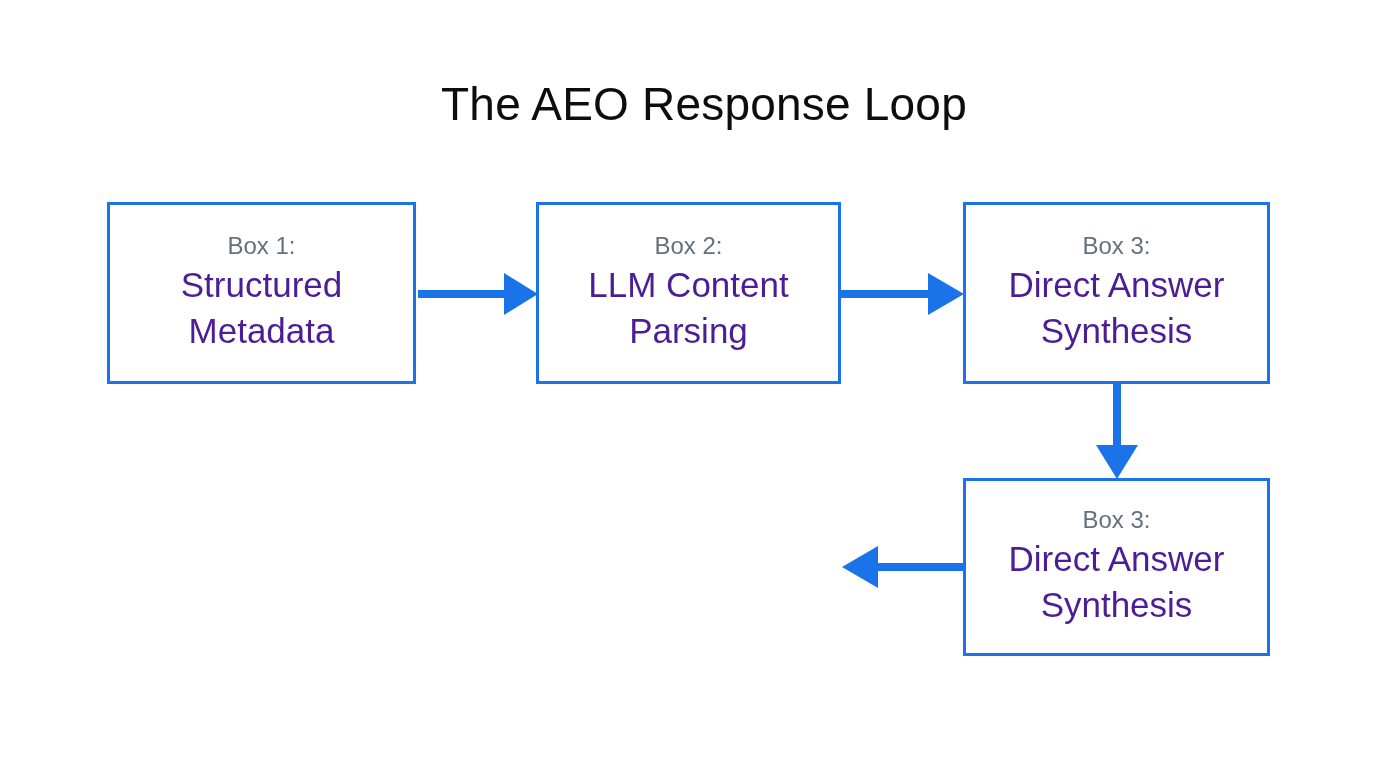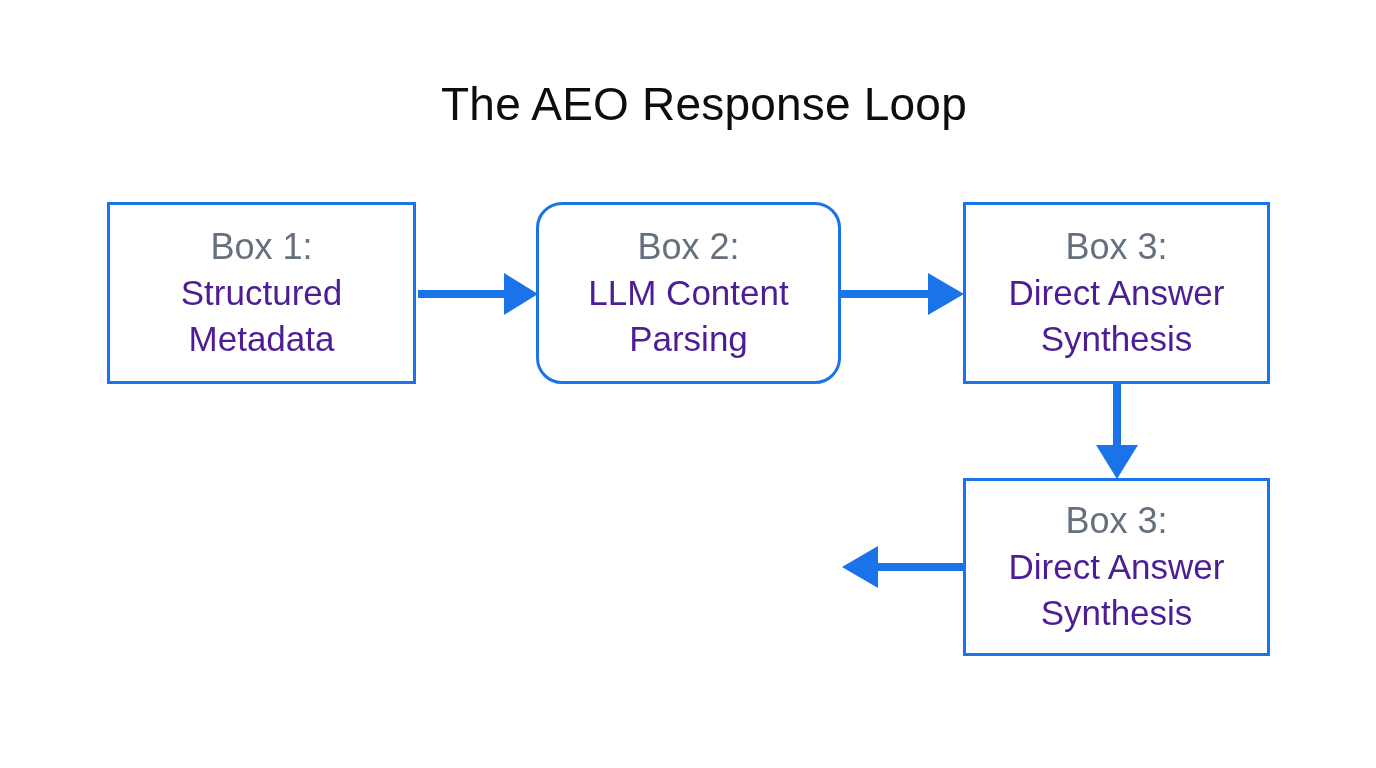--- a/index.html
+++ b/index.html
@@ -32,35 +32,35 @@
     box-sizing: border-box;
     background: #ffffff;
     border: 3px solid #1a73e8;
     display: flex;
     flex-direction: column;
     align-items: center;
     justify-content: center;
     text-align: center;
   }
   .node-label {
-    font-size: 36px;
+    font-size: 24px;
     font-weight: 400;
     color: #64707d;
     line-height: 1.28;
   }
   .node-body {
     font-size: 35px;
     font-weight: 400;
     color: #4c1d95;
     line-height: 1.32;
     white-space: pre-line;
   }
   
   #node-box1 { left: 107px; top: 202px; width: 309px; height: 182px; }
-  #node-box2 { left: 536px; top: 202px; width: 305px; height: 182px; border-radius: 26px; }
+  #node-box2 { left: 536px; top: 202px; width: 305px; height: 182px; }
   #node-box3-top { left: 963px; top: 202px; width: 307px; height: 182px; }
   #node-box3-bottom { left: 963px; top: 478px; width: 307px; height: 178px; }
   #node-box4 { left: 412px; top: 478px; width: 429px; height: 177px; }
 
   .arrow-svg {
     position: absolute;
     overflow: visible;
   }
   .arrow-line {
     stroke: #1a73e8;

